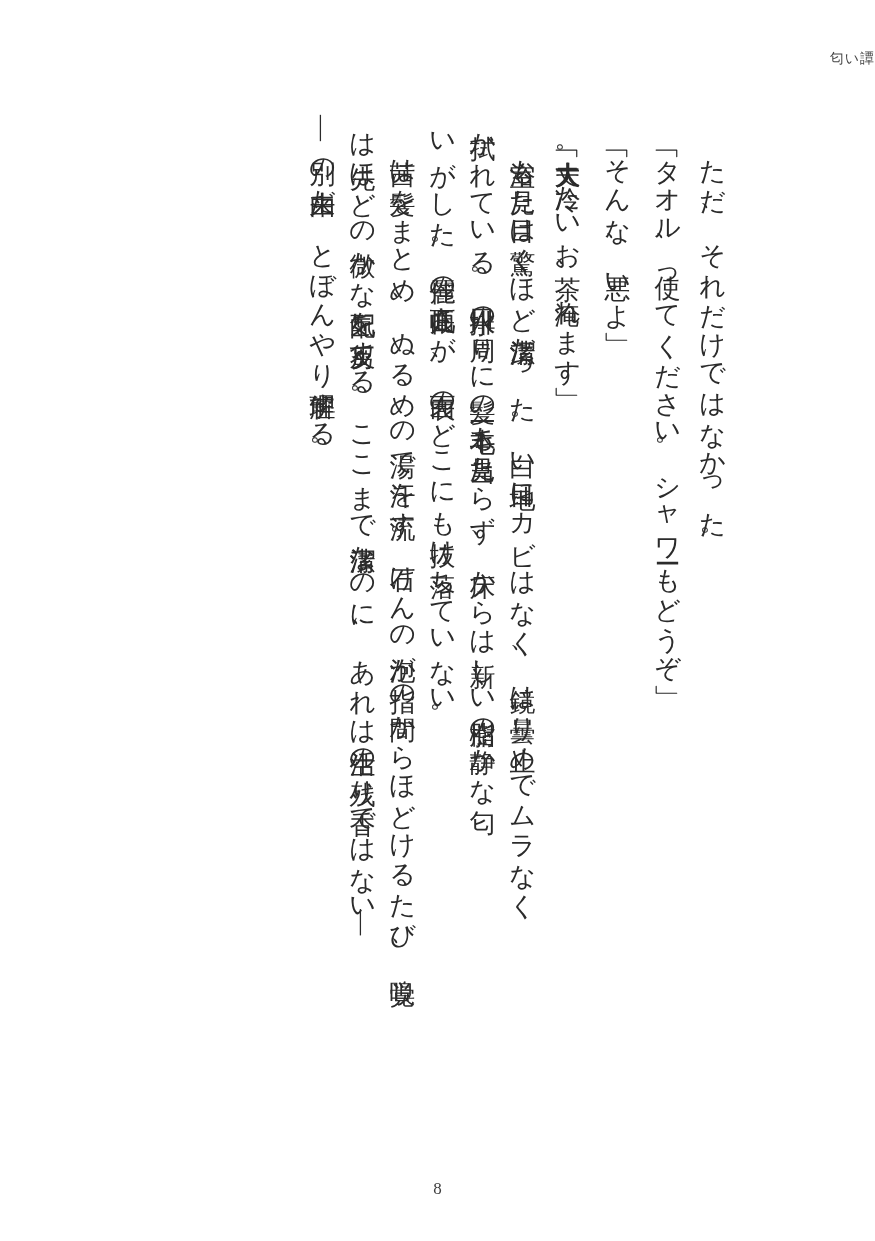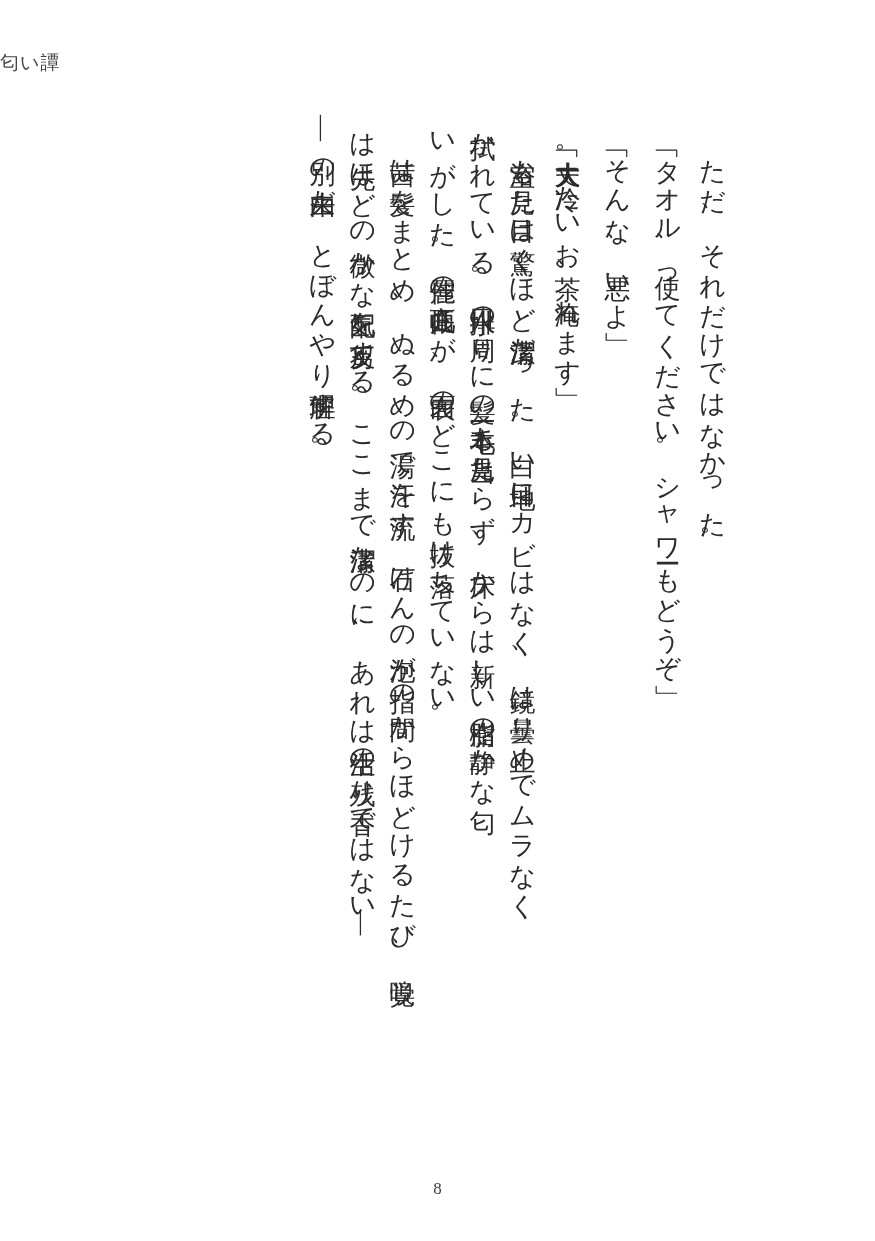--- a/index.html
+++ b/index.html
@@ -13,22 +13,22 @@
     height: 1241px;
     overflow: hidden;
     font-family: "Liberation Serif", "DejaVu Serif", serif;
     color: #2b2b2b;
   }
   .header-title {
     position: absolute;
     top: 50px;
     left: 0;
     right: 0;
-    text-align: left;
-    font-size: 19px;
+    text-align: right;
+    font-size: 14px;
     letter-spacing: 1px;
     color: #454545;
   }
   .text-body {
     position: absolute;
     top: 115px;
     right: 143px;
     height: 1040px;
     writing-mode: vertical-rl;
     text-orientation: mixed;

